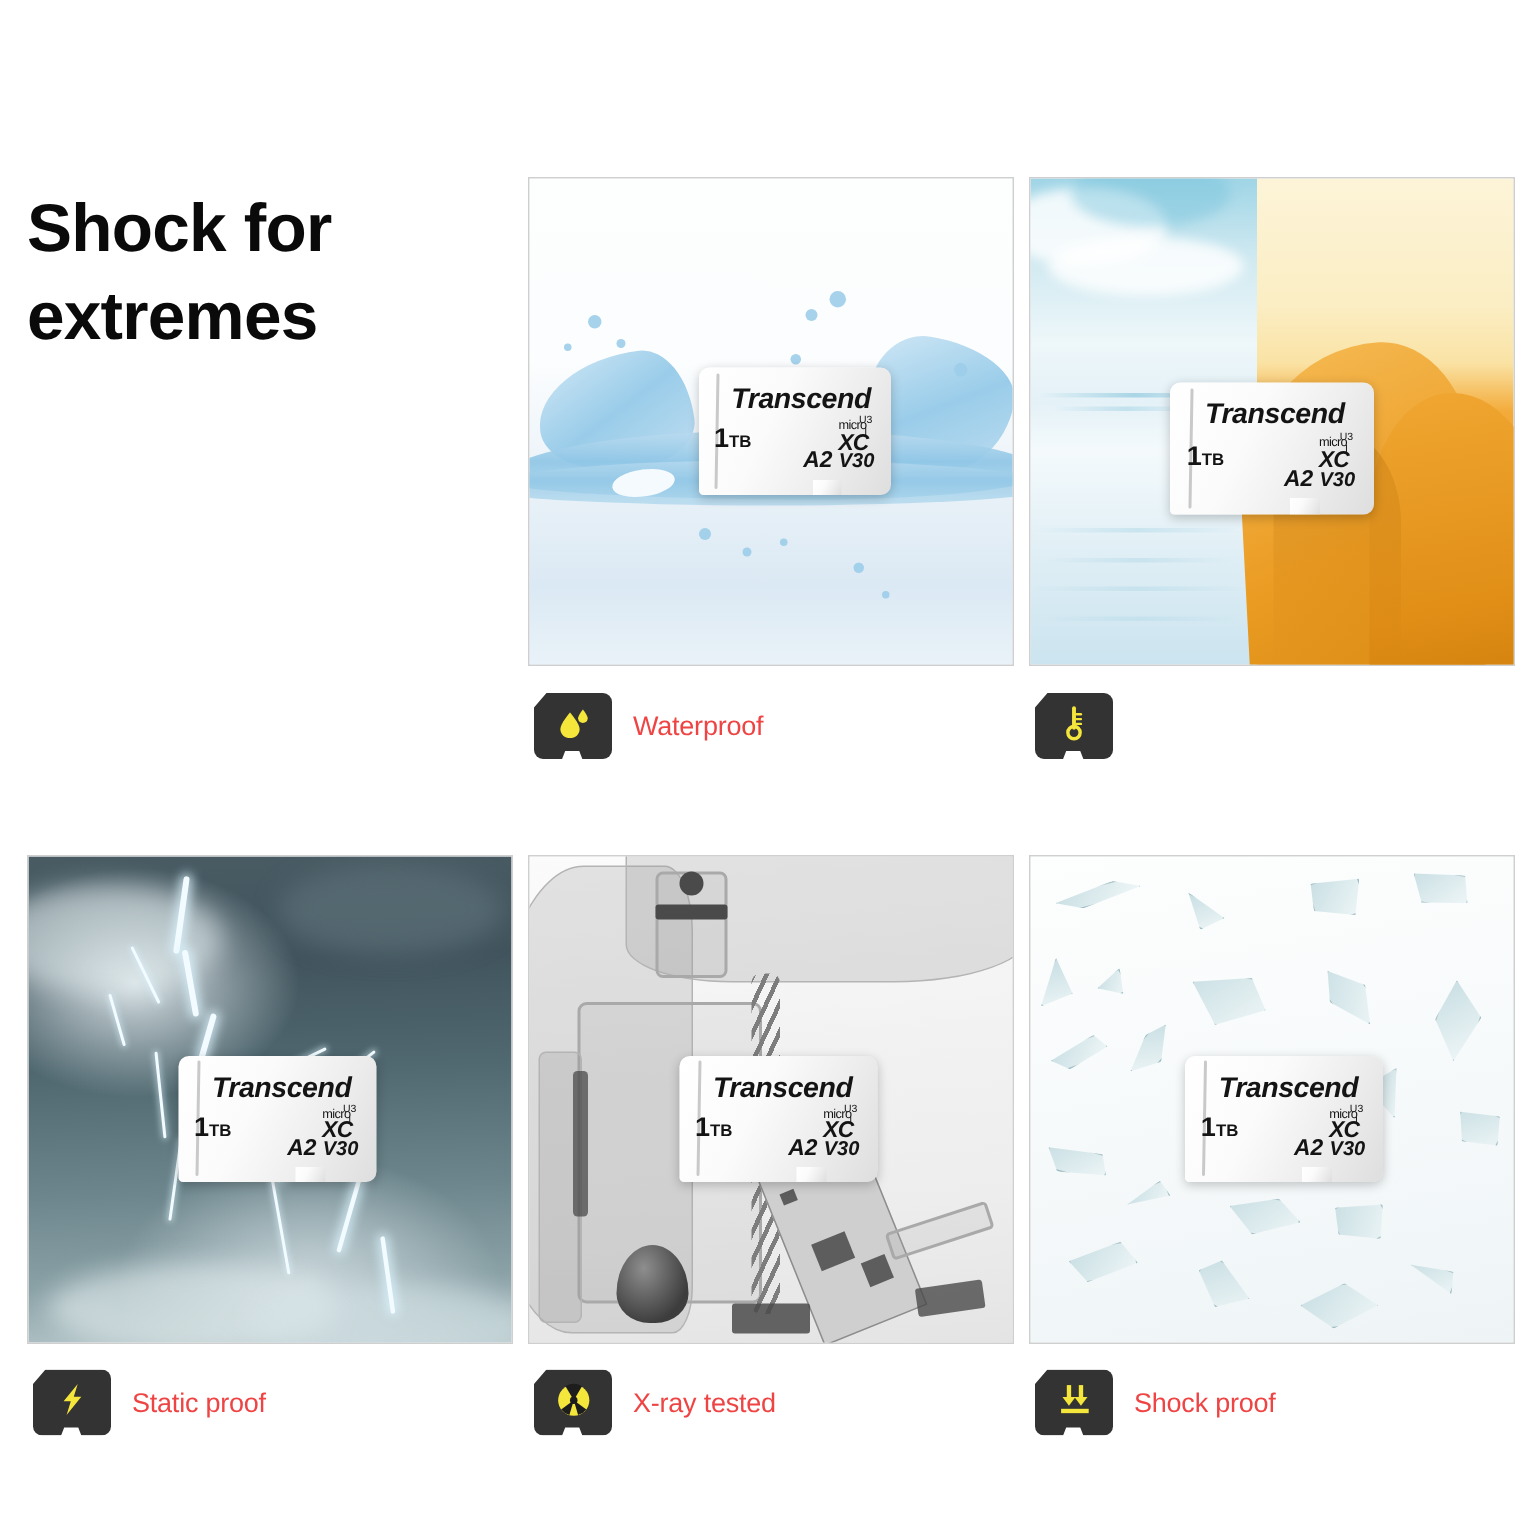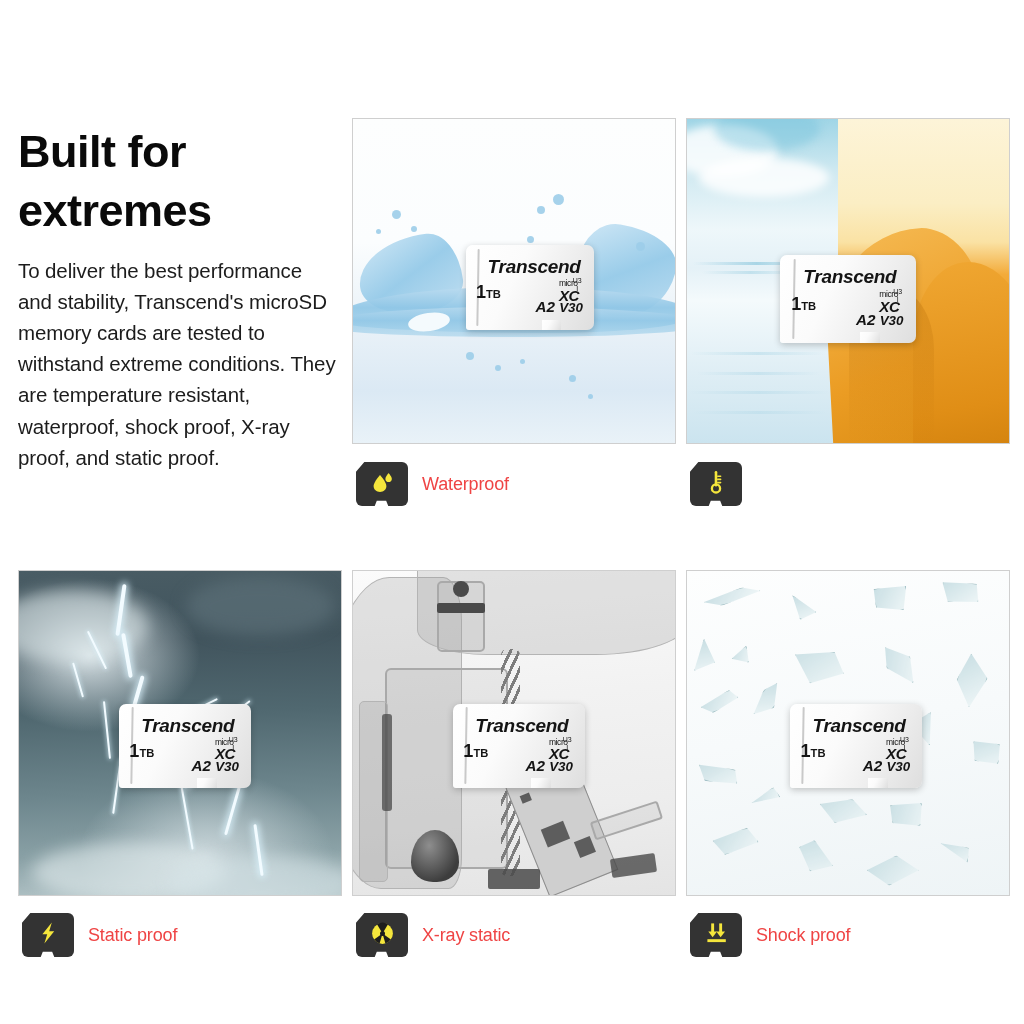--- a/index.html
+++ b/index.html
@@ -330,22 +330,21 @@
     letter-spacing: -0.15px;
     white-space: nowrap;
   }
 </style>
 </head>
 <body>
 
 <div class="page">
 
   <div class="intro">
-    <div class="intro-title">Built for extremes</div>
-    <div class="intro-body">To deliver the best performance and stability, Transcend's microSD memory cards are tested to withstand extreme conditions. They are temperature resistant, waterproof, shock proof, X-ray proof, and static proof.</div>
+    <div class="intro-title">Shock for extremes</div>
   </div>
 
   <div class="panel p-water">
     <div class="scene">
       <div class="water-bg"></div>
       <div class="crest c-left"></div>
       <div class="crest c-right"></div>
       <div class="wave w1"></div>
       <div class="wave w2"></div>
       <div class="hole h1"></div>
@@ -589,21 +588,21 @@
       <div class="badge-glyph">
         <svg width="27" height="27" viewBox="0 0 27 27">
           <circle cx="13.5" cy="13.5" r="10.4" fill="#F5E63C"></circle>
           <circle cx="13.5" cy="13.5" r="2.5" fill="#1d1d1d"></circle>
           <path d="M13.5 13.5 L8.0 4.2 A10.8 10.8 0 0 1 19.0 4.2 Z" fill="#1d1d1d"></path>
           <path d="M13.5 13.5 L21.9 19.6 A10.8 10.8 0 0 1 16.4 23.4 Z" fill="#1d1d1d"></path>
           <path d="M13.5 13.5 L10.6 23.4 A10.8 10.8 0 0 1 5.1 19.6 Z" fill="#1d1d1d"></path>
         </svg>
       </div>
     </div>
-    <div class="feature-label">X-ray static</div>
+    <div class="feature-label">X-ray tested</div>
   </div>
 
   <div class="feature f-shock">
     <div class="badge">
       <div class="badge-body"></div>
       <div class="badge-glyph">
         <svg width="27" height="26" viewBox="0 0 27 26">
           <rect x="8.2" y="3.4" width="2.9" height="8.6" fill="#F5E63C"></rect>
           <path d="M5.3 11.4 L14.0 11.4 L9.65 17.2 Z" fill="#F5E63C"></path>
           <rect x="16.2" y="3.4" width="2.9" height="8.6" fill="#F5E63C"></rect>

